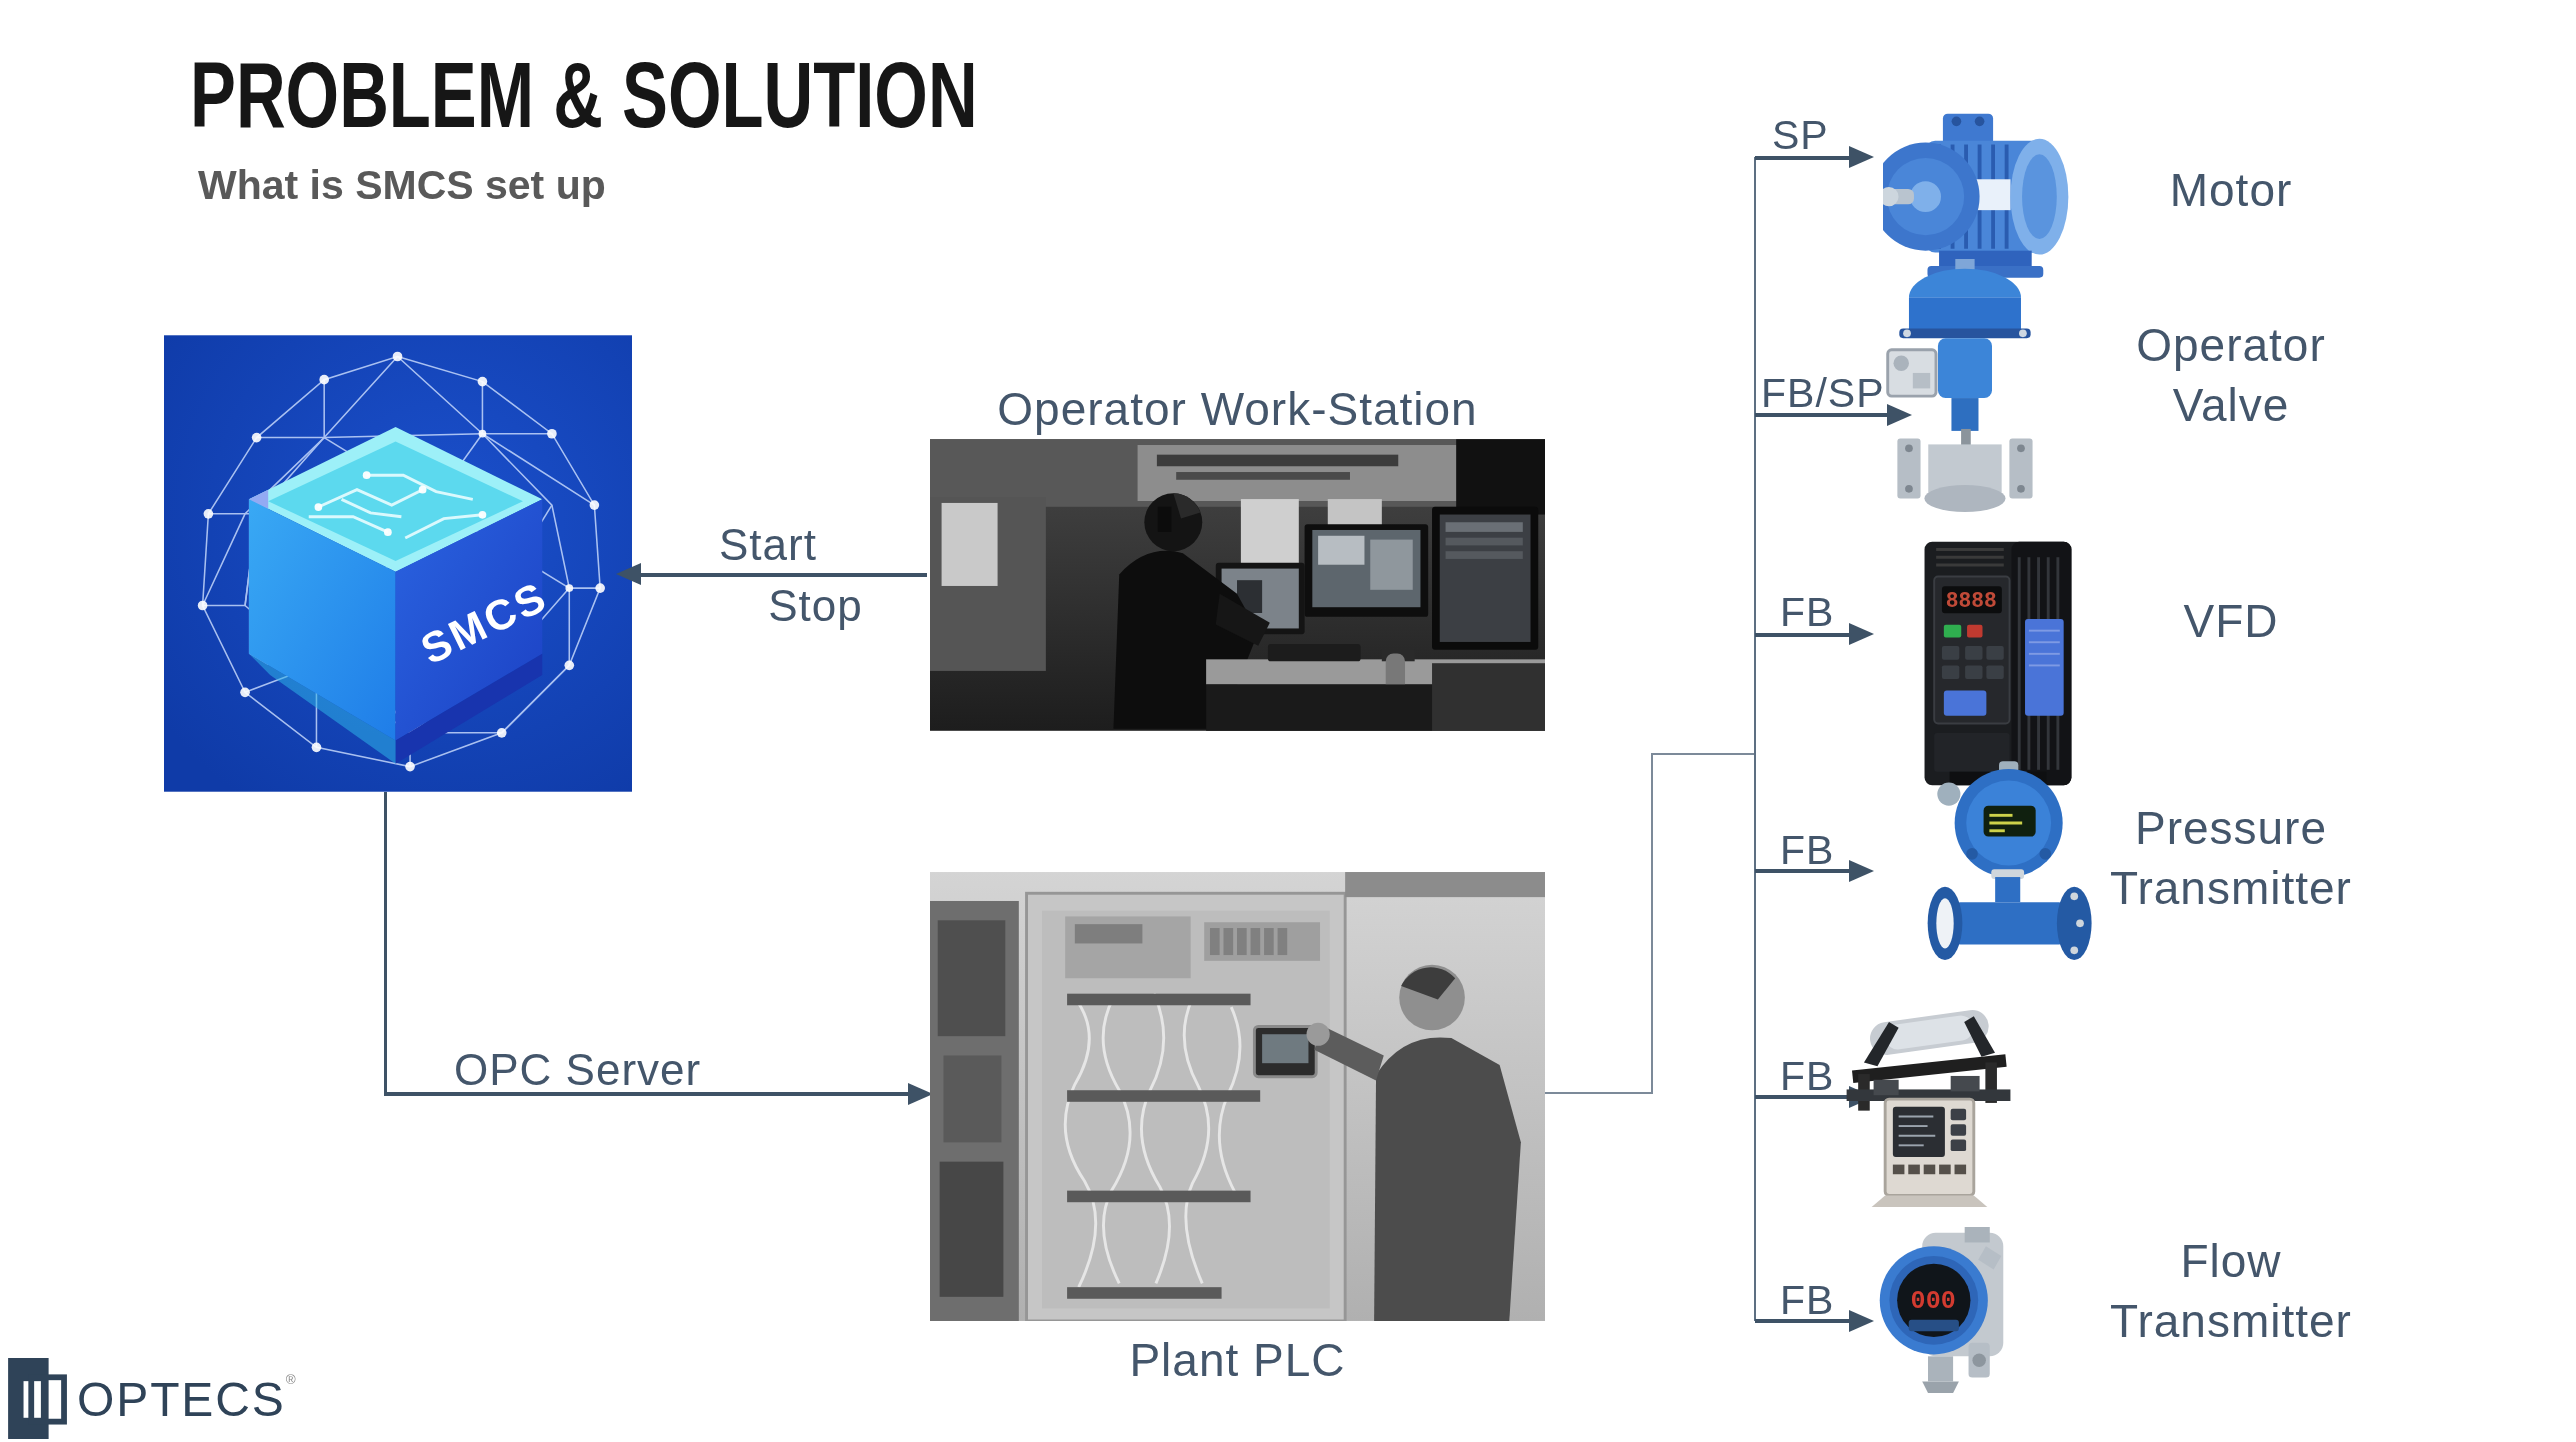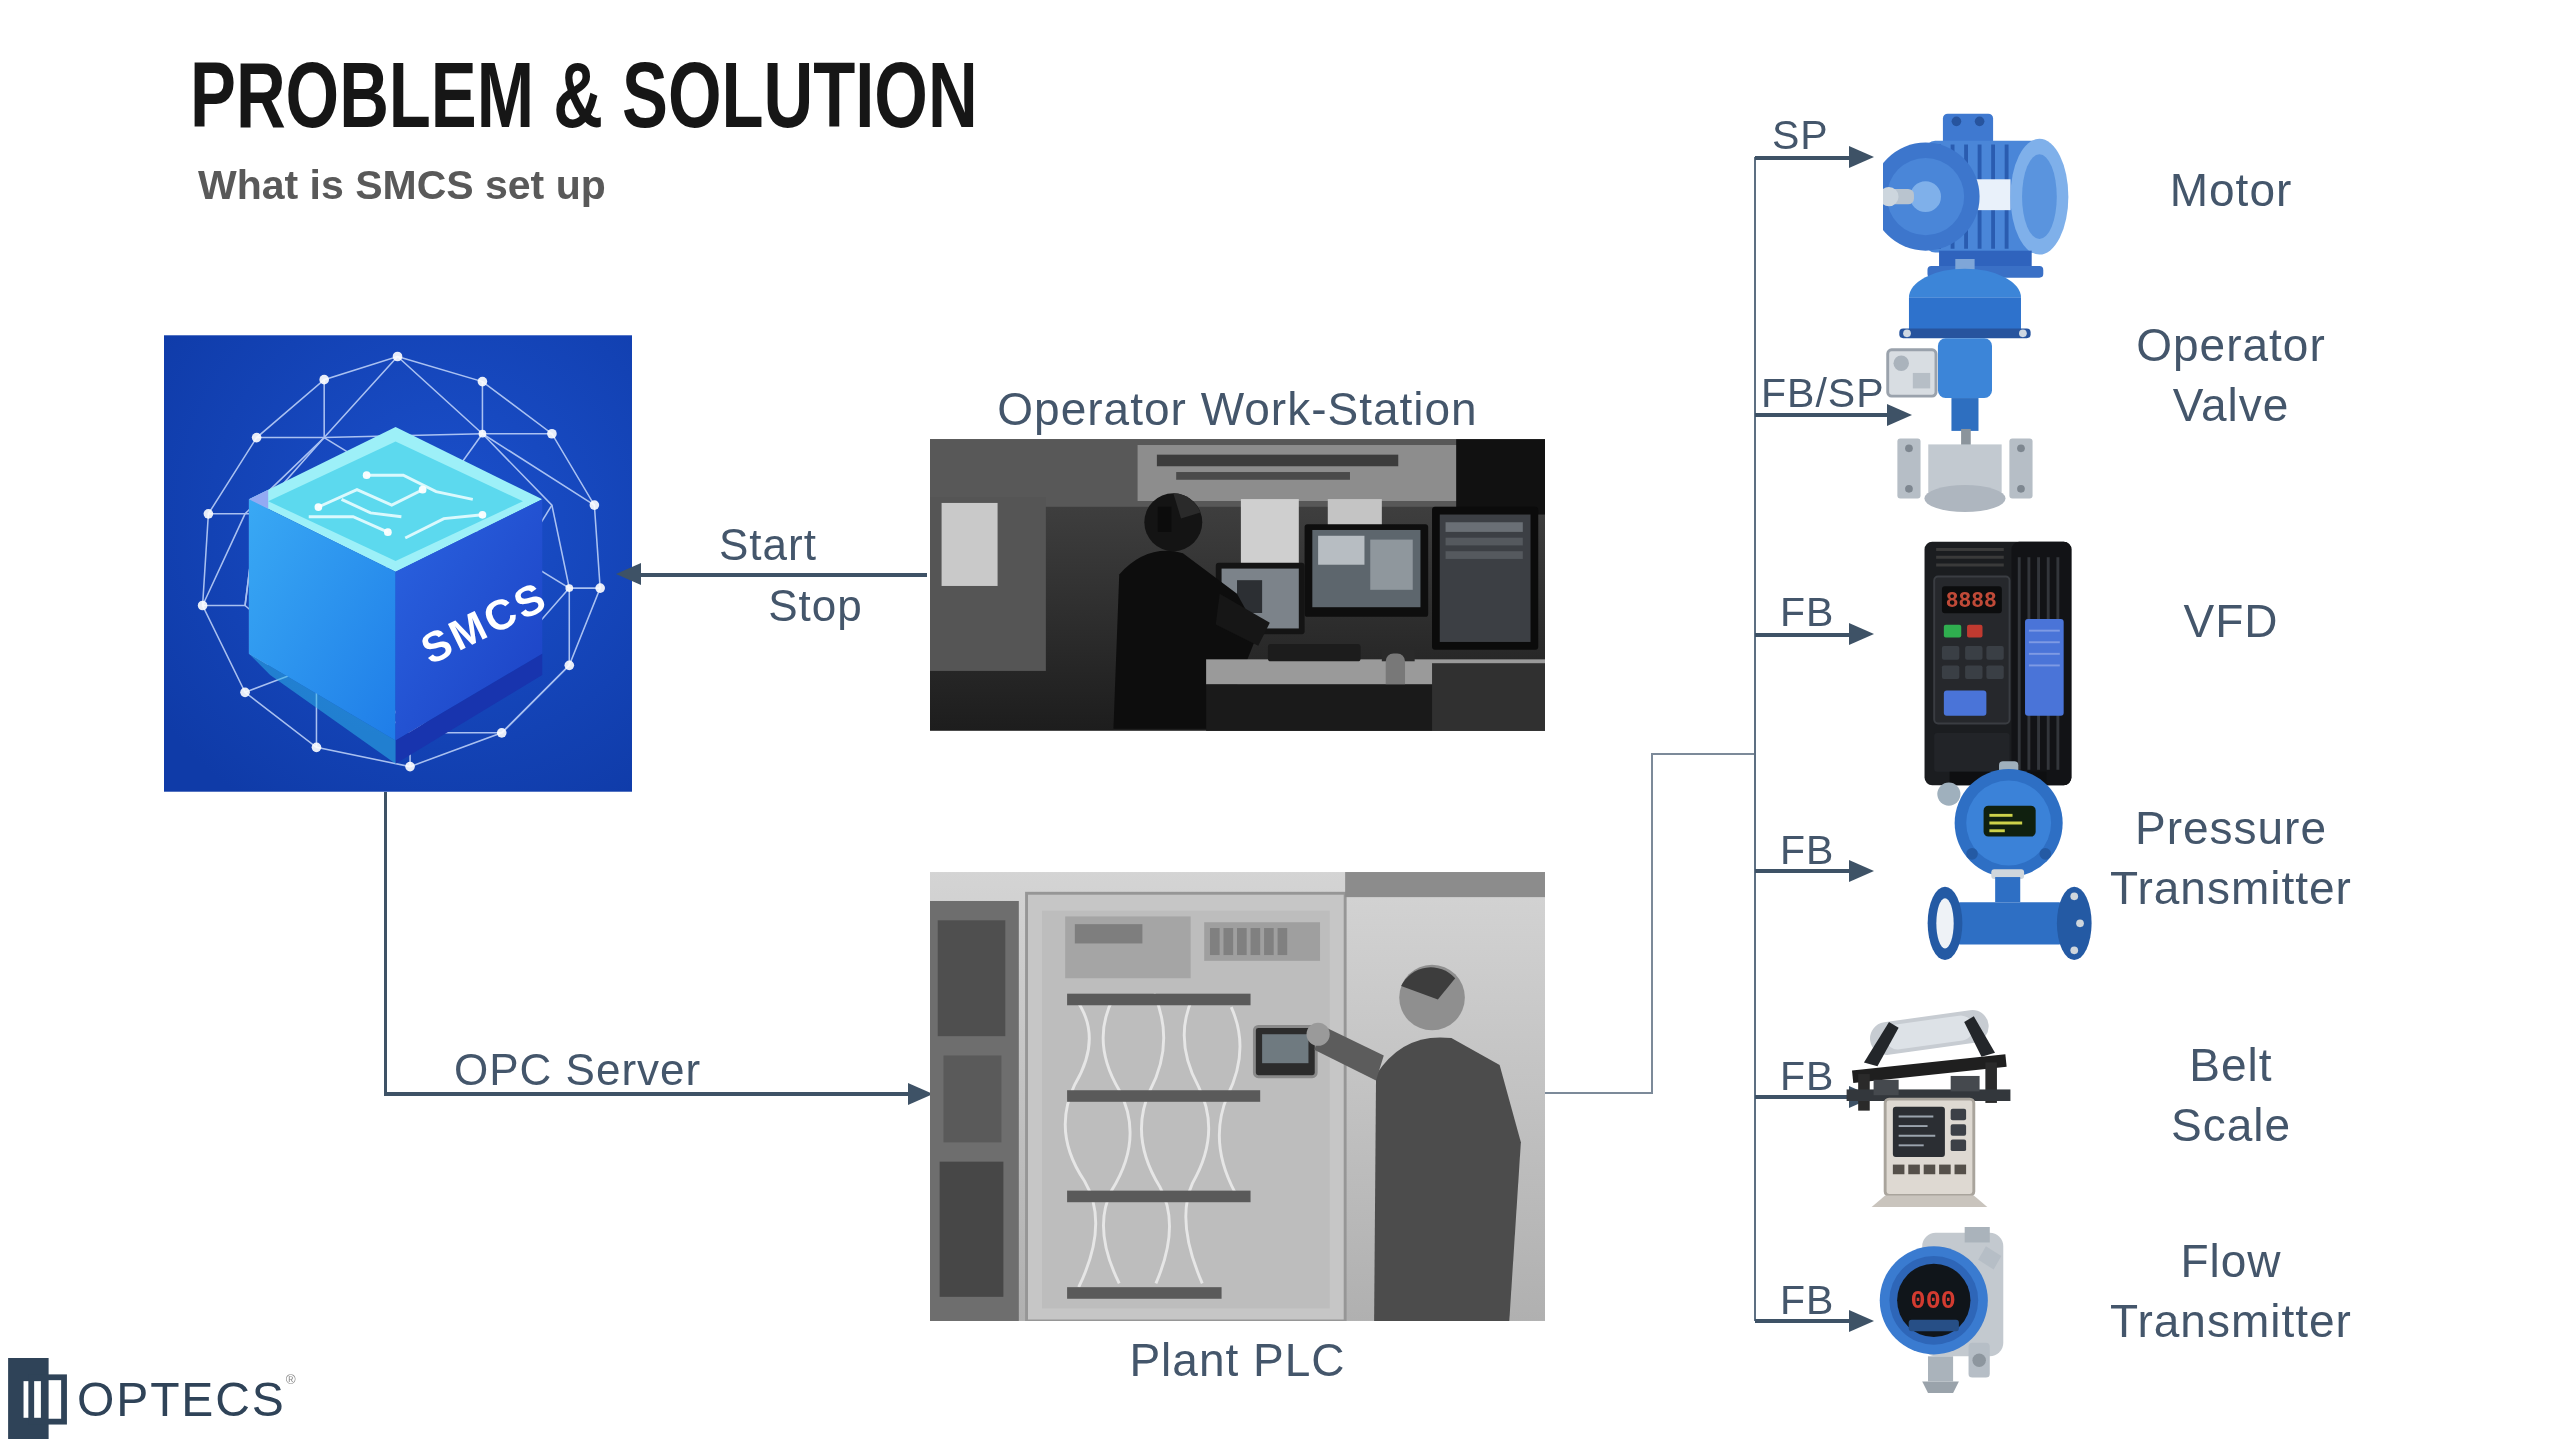--- a/index.html
+++ b/index.html
@@ -426,24 +426,20 @@
       <g fill="#55504a">
         <rect x="60" y="176" width="12" height="10"></rect>
           <rect x="76" y="176" width="12" height="10"></rect>
         <rect x="92" y="176" width="12" height="10"></rect>
           <rect x="108" y="176" width="12" height="10"></rect>
         <rect x="124" y="176" width="12" height="10"></rect>
       </g>
       <path d="M52,208 L144,208 L158,220 L38,220 Z" fill="#c9c4bd"></path>
     </svg>
   </div>
-  <div class="abs devname" style="left:2086px;top:1035px;width:290px;">
-    <span>Belt</span><br>
-    <span>Scale</span>
-  </div>
 
   <div class="abs diaglabel signal" style="left:1780px;top:1277px;">FB</div>
   <div class="abs hline" style="left:1755px;top:1319px;width:97px;"></div>
   <div class="abs arrow-right" style="left:1849px;top:1310px;"></div>
   <div class="abs" style="left:1872px;top:1227px;">
     <svg width="140" height="166" viewBox="0 0 145 172">
       <rect x="52" y="6" width="84" height="128" rx="14" fill="#c3c9cf"></rect>
       <rect x="96" y="0" width="26" height="16" fill="#aab3bb"></rect>
       <path d="M118,20 l16,10 l-8,14 l-16,-10 z" fill="#b6bec6"></path>
       <circle cx="64" cy="76" r="56" fill="#3a7bd0"></circle>

